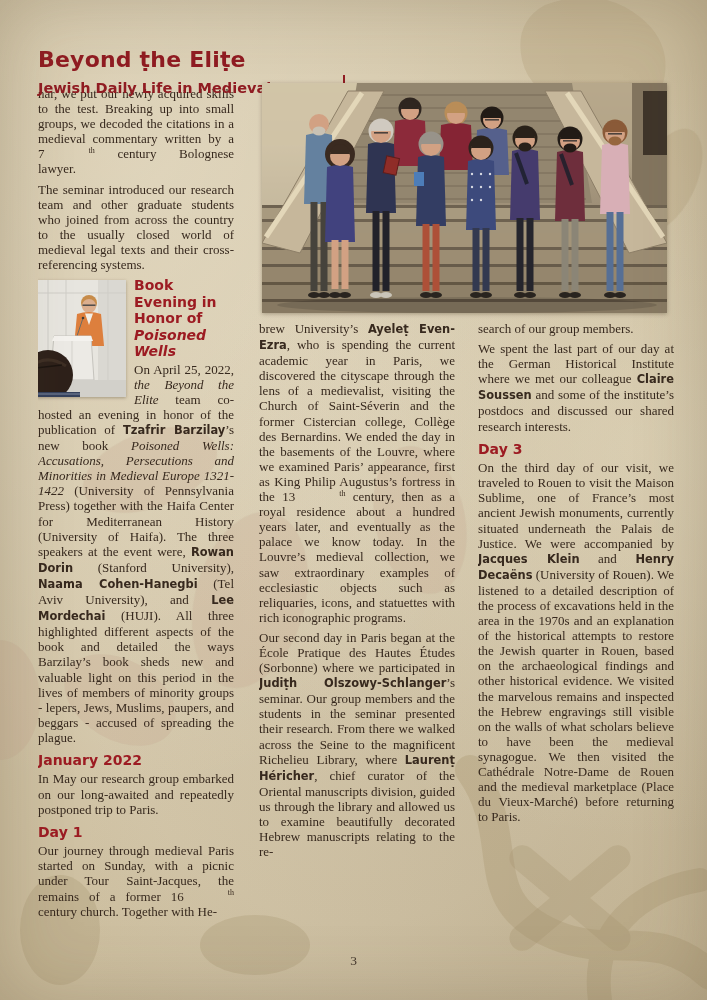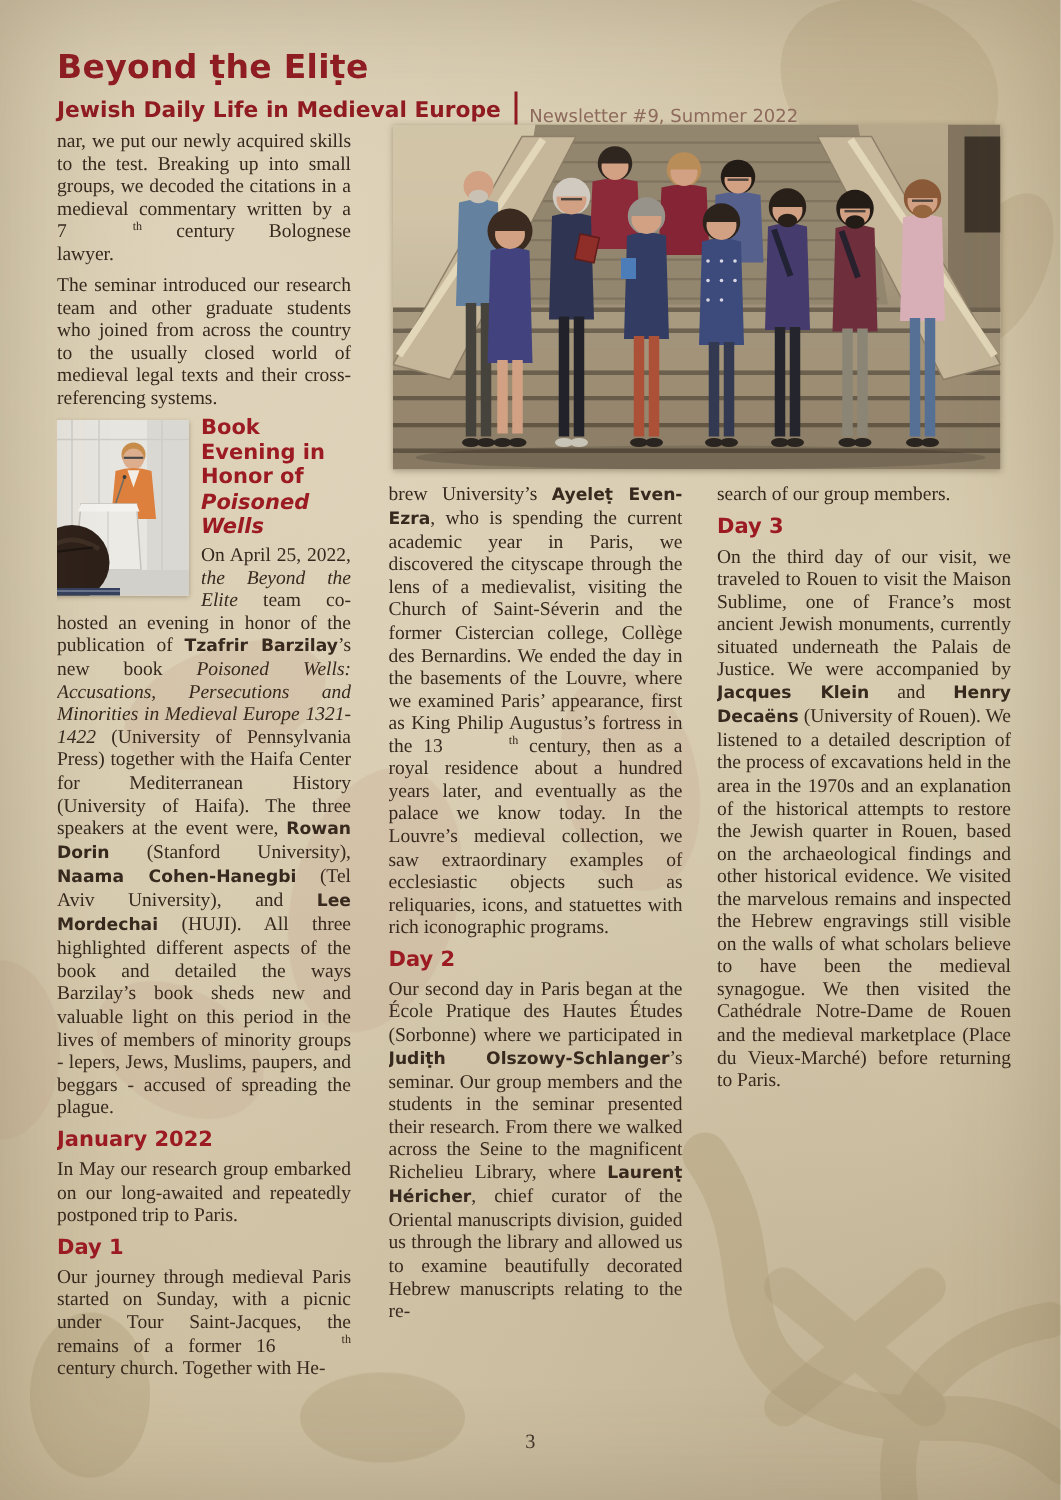--- a/index.html
+++ b/index.html
@@ -11,21 +11,21 @@
       radial-gradient(ellipse at 75% 90%, rgba(120,100,68,.14), transparent 60%),
       radial-gradient(ellipse at 50% 50%, #d9cdb2 0%, #d3c6a9 60%, #c7b897 100%);
     font-family:"Liberation Serif", serif;
     color:#37291e;
   }
   .vignette{position:absolute;inset:0;box-shadow:inset 0 0 70px rgba(90,75,50,.25);pointer-events:none;z-index:5;}
   .wm{position:absolute;inset:0;z-index:0;pointer-events:none;}
   .layer{position:absolute;z-index:1;}
 
   
-  .header{left:38px;top:33px;}
+  .header{left:38px;top:47px;}
   .title{font-family:"DejaVu Sans",sans-serif;font-weight:bold;font-size:22px;color:#901c22;letter-spacing:.2px;}
   .sub-row{display:flex;align-items:center;margin-top:3px;}
   .subtitle{font-family:"DejaVu Sans",sans-serif;font-weight:bold;font-size:14.5px;color:#901c22;}
   .vbar{width:2px;height:25px;background:#901c22;margin:0 8px 0 9px;}
   .issue{font-family:"DejaVu Sans",sans-serif;font-size:12px;color:#8d6a5c;padding-top:6px;}
 
   
   .col{width:196px;text-align:justify;font-size:13px;line-height:15.1px;}
   .col p{margin:0 0 5px 0;}
   .h-red{font-family:"DejaVu Sans",sans-serif;font-weight:bold;color:#9c1b22;font-size:14px;line-height:16.5px;margin:7px 0 3px 0;text-align:left;clear:both;}
@@ -282,24 +282,24 @@
     <p><span>On April 25, 2022, </span><span class="ri">the Beyond the Elite</span><span> team co-hosted an evening in honor of the publication of </span><span class="rb">Tzafrir Barzilay</span><span>’s new book </span><span class="ri">Poisoned Wells: Accusations, Persecutions and Minorities in Medieval Europe 1321-1422</span><span> (University of Pennsylvania Press) together with the Haifa Center for Mediterranean History (University of Haifa). The three speakers at the event were, </span><span class="rb">Rowan Dorin</span><span> (Stanford University), </span><span class="rb">Naama Cohen-Hanegbi</span><span> (Tel Aviv University), and </span><span class="rb">Lee Mordechai</span><span> (HUJI). All three highlighted different aspects of the book and detailed the ways Barzilay’s book sheds new and valuable light on this period in the lives of members of minority groups - lepers, Jews, Muslims, paupers, and beggars - accused of spreading the plague.</span></p>
   </div>
   <div class="h-red">January 2022</div>
   <p><span>In May our research group embarked on our long-awaited and repeatedly postponed trip to Paris.</span></p>
   <div class="h-red">Day 1</div>
   <p><span>Our journey through medieval Paris started on Sunday, with a picnic under Tour Saint-Jacques, the remains of a former 16</span><sup>th</sup><span> century church. Together with He-</span></p>
 </div>
 
 <div class="col col2">
   <p><span>brew University’s </span><span class="rb">Ayeleṭ Even-Ezra</span><span>, who is spending the current academic year in Paris, we discovered the cityscape through the lens of a medievalist, visiting the Church of Saint-Séverin and the former Cistercian college, Collège des Bernardins. We ended the day in the basements of the Louvre, where we examined Paris’ appearance, first as King Philip Augustus’s fortress in the 13</span><sup>th</sup><span> century, then as a royal residence about a hundred years later, and eventually as the palace we know today. In the Louvre’s medieval collection, we saw extraordinary examples of ecclesiastic objects such as reliquaries, icons, and statuettes with rich iconographic programs.</span></p>
-  <div class="h-red">Day 2</div>
   <p><span>Our second day in Paris began at the École Pratique des Hautes Études (Sorbonne) where we participated in </span><span class="rb">Judiṭh Olszowy-Schlanger</span><span>’s seminar. Our group members and the students in the seminar presented their research. From there we walked across the Seine to the magnificent Richelieu Library, where </span><span class="rb">Laurenṭ Héricher</span><span>, chief curator of the Oriental manuscripts division, guided us through the library and allowed us to examine beautifully decorated Hebrew manuscripts relating to the re-</span></p>
 </div>
 
 <div class="col col3">
   <p><span>search of our group members.</span></p>
+  <p><span>We spent the last part of our day at the German Historical Institute where we met our colleague </span><span class="rb">Claire Soussen</span><span> and some of the institute’s postdocs and discussed our shared research interests.</span></p>
   <div class="h-red">Day 3</div>
   <p><span>On the third day of our visit, we traveled to Rouen to visit the Maison Sublime, one of France’s most ancient Jewish monuments, currently situated underneath the Palais de Justice. We were accompanied by </span><span class="rb">Jacques Klein</span><span> and </span><span class="rb">Henry Decaëns</span><span> (University of Rouen). We listened to a detailed description of the process of excavations held in the area in the 1970s and an explanation of the historical attempts to restore the Jewish quarter in Rouen, based on the archaeological findings and other historical evidence. We visited the marvelous remains and inspected the Hebrew engravings still visible on the walls of what scholars believe to have been the medieval synagogue. We then visited the Cathédrale Notre-Dame de Rouen and the medieval marketplace (Place du Vieux-Marché) before returning to Paris.</span></p>
 </div>
 
 <div class="pagenum">3</div>
 <div class="vignette"></div>
 
 </body></html>

